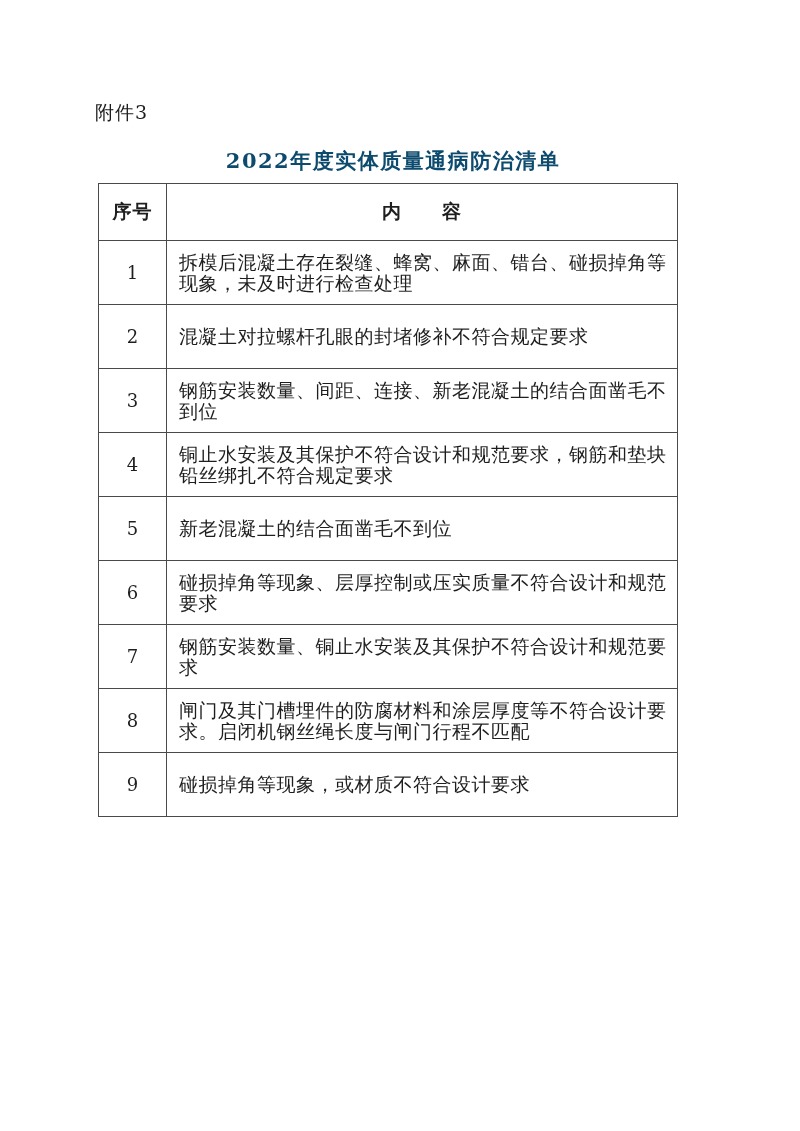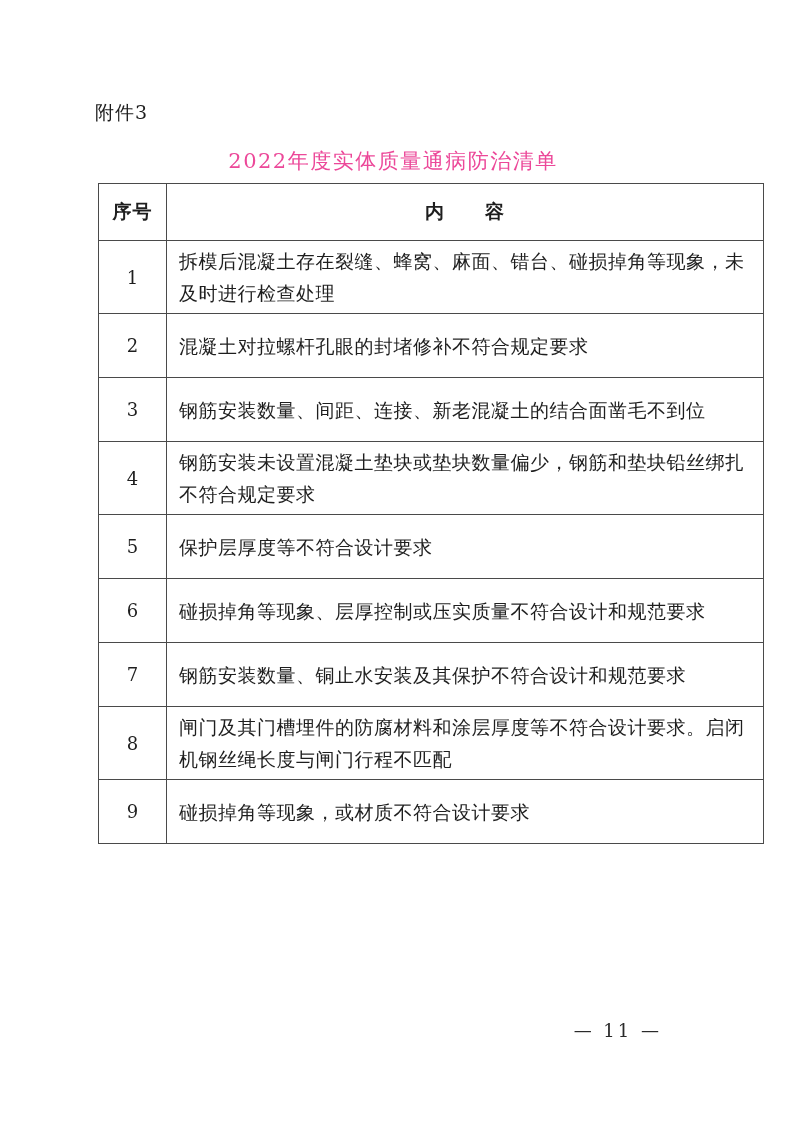--- a/index.html
+++ b/index.html
@@ -25,28 +25,28 @@
     letter-spacing: 1px;
     color: #1c1c1c;
     text-align: right;
   }
   .doc-title {
     position: absolute;
     left: 98px; top: 147px;
     width: 590px;
     text-align: center;
     font-size: 21px;
-    font-weight: normal;
+    font-weight: bold;
     letter-spacing: 1.5px;
-    color: #ec4899;
+    color: #0c4a6e;
   }
   table.defect-table {
     position: absolute;
     left: 98px; top: 183px;
-    width: 666px;
+    width: 580px;
     border-collapse: collapse;
     table-layout: fixed;
   }
   table.defect-table td, table.defect-table th {
     border: 1px solid #4a4a4a;
     vertical-align: middle;
     font-size: 19px;
     color: #1e1e1e;
     font-weight: normal;
   }
@@ -57,21 +57,21 @@
     font-weight: bold;
     letter-spacing: 1px;
   }
   table.defect-table tr.body-row { height: 64px; }
   table.defect-table td.cell-index {
     text-align: center;
     font-size: 18px;
   }
   table.defect-table td.cell-content {
     padding: 4px 8px 4px 12px;
-    line-height: 32px;
+    line-height: 21px;
     text-align: left;
     letter-spacing: 0.5px;
   }
   .page-footer {
     position: absolute;
     top: 1020px;
     left: 0;
     width: 662px;
     text-align: right;
     font-size: 18px;
@@ -106,40 +106,39 @@
       <tr class="body-row">
         <td class="cell-index">2</td>
         <td class="cell-content">混凝土对拉螺杆孔眼的封堵修补不符合规定要求</td>
       </tr>
       <tr class="body-row">
         <td class="cell-index">3</td>
         <td class="cell-content">钢筋安装数量、间距、连接、新老混凝土的结合面凿毛不到位</td>
       </tr>
       <tr class="body-row">
         <td class="cell-index">4</td>
-        <td class="cell-content">钢筋安装未设置混凝土垫块或垫块数量偏少，钢筋和垫块铅丝绑扎不符合规定要求</td>
+        <td class="cell-content">铜止水安装及其保护不符合设计和规范要求，钢筋和垫块铅丝绑扎不符合规定要求</td>
       </tr>
       <tr class="body-row">
         <td class="cell-index">5</td>
-        <td class="cell-content">保护层厚度等不符合设计要求</td>
+        <td class="cell-content">新老混凝土的结合面凿毛不到位</td>
       </tr>
       <tr class="body-row">
         <td class="cell-index">6</td>
         <td class="cell-content">碰损掉角等现象、层厚控制或压实质量不符合设计和规范要求</td>
       </tr>
       <tr class="body-row">
         <td class="cell-index">7</td>
         <td class="cell-content">钢筋安装数量、铜止水安装及其保护不符合设计和规范要求</td>
       </tr>
       <tr class="body-row">
         <td class="cell-index">8</td>
         <td class="cell-content">闸门及其门槽埋件的防腐材料和涂层厚度等不符合设计要求。启闭机钢丝绳长度与闸门行程不匹配</td>
       </tr>
       <tr class="body-row">
         <td class="cell-index">9</td>
         <td class="cell-content">碰损掉角等现象，或材质不符合设计要求</td>
       </tr>
     </tbody>
   </table>
 
-  <div class="page-footer">— 11 —</div>
 
 </div>
 
 </body></html>

